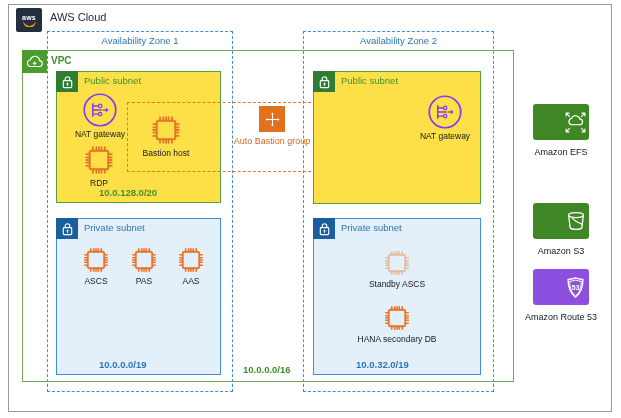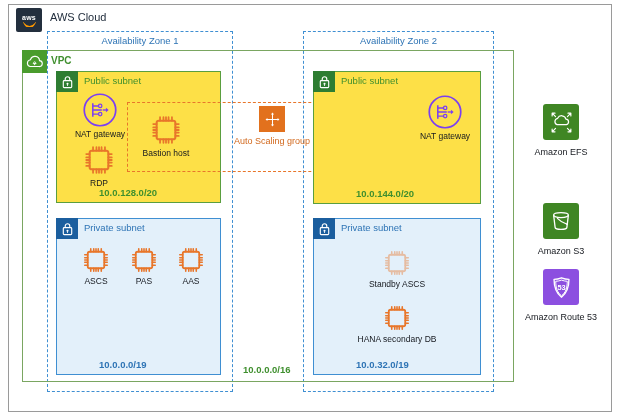--- a/index.html
+++ b/index.html
@@ -124,21 +124,21 @@
     text-align:center;line-height:10px;
   }
 
   
   .chip{width:34px;height:34px;display:block;}
   .chip.small{width:30px;height:30px;}
   .natgw{width:36px;height:36px;display:block;}
 
   
   .svc{position:absolute;display:flex;flex-direction:column;align-items:center;width:96px;}
-  .svc-tile{width:36px;height:36px;border-radius:3px;display:flex;align-items:center;justify-content:center;}
+  .svc-tile{width:36px;height:36px;border-radius:3px;display:flex;align-items:center;justify-content:flex-end;padding-left:20px;}
   .svc-tile.efs{background:#3f8624;}
   .svc-tile.s3{background:#3f8624;}
   .svc-tile.r53{background:#8c4fe0;}
   .svc-label{font-size:9px;color:#16191f;margin-top:7px;white-space:nowrap;}
   #svc-efs{left:513px;top:104px;}
   #svc-s3{left:513px;top:203px;}
   #svc-r53{left:513px;top:269px;}
 </style>
 </head>
 <body>
@@ -222,33 +222,32 @@
     <div class="node-label">Bastion host</div>
   </div>
 
   <div class="asg-box"></div>
   <div class="asg-icon">
     <svg width="19" height="19" viewBox="0 0 24 24" aria-hidden="true">
       <path d="M12 4.5v15M4.5 12h15" stroke="#ffffff" stroke-width="1.3" fill="none"></path>
       <path d="M12 3.2l2 2.4h-4zM12 20.8l2-2.4h-4zM3.2 12l2.4-2v4zM20.8 12l-2.4-2v4z" fill="#ffffff"></path>
     </svg>
   </div>
-  <div class="asg-label">Auto Scaling group</div>
+  <div class="asg-label">Auto Bastion group</div>
 
   <div class="subnet public" id="pub2">
     <div class="subnet-badge">
       <svg width="13" height="14" viewBox="0 0 14 16" aria-hidden="true">
         <rect x="2.2" y="6.4" width="9.6" height="8" rx="1" fill="none" stroke="#fff" stroke-width="1.3"></rect>
         <path d="M4.4 6.4V4.6a2.6 2.6 0 0 1 5.2 0v1.8" fill="none" stroke="#fff" stroke-width="1.3"></path>
         <circle cx="7" cy="10" r="1.2" fill="#fff"></circle>
         <path d="M7 10.6v1.8" stroke="#fff" stroke-width="1.1"></path>
       </svg>
     </div>
     <div class="subnet-title">Public subnet</div>
-    <div class="subnet-cidr">10.0.144.0/20</div>
   </div>
 
   <div class="node" style="left:414px;top:94px;width:62px;">
     <svg class="natgw" viewBox="0 0 40 40">
       <circle cx="20" cy="20" r="17.5" fill="none" stroke="#7b3ff2" stroke-width="1.9"></circle>
       <path d="M12 12.5v15" stroke="#7b3ff2" stroke-width="1.7"></path>
       <path d="M12 15.5h7M12 20h10M12 24.5h7" stroke="#7b3ff2" stroke-width="1.5" fill="none"></path>
       <circle cx="20.2" cy="15.5" r="1.9" fill="none" stroke="#7b3ff2" stroke-width="1.4"></circle>
       <circle cx="20.2" cy="24.5" r="1.9" fill="none" stroke="#7b3ff2" stroke-width="1.4"></circle>
       <path d="M23 20h5" stroke="#7b3ff2" stroke-width="1.5"></path>

